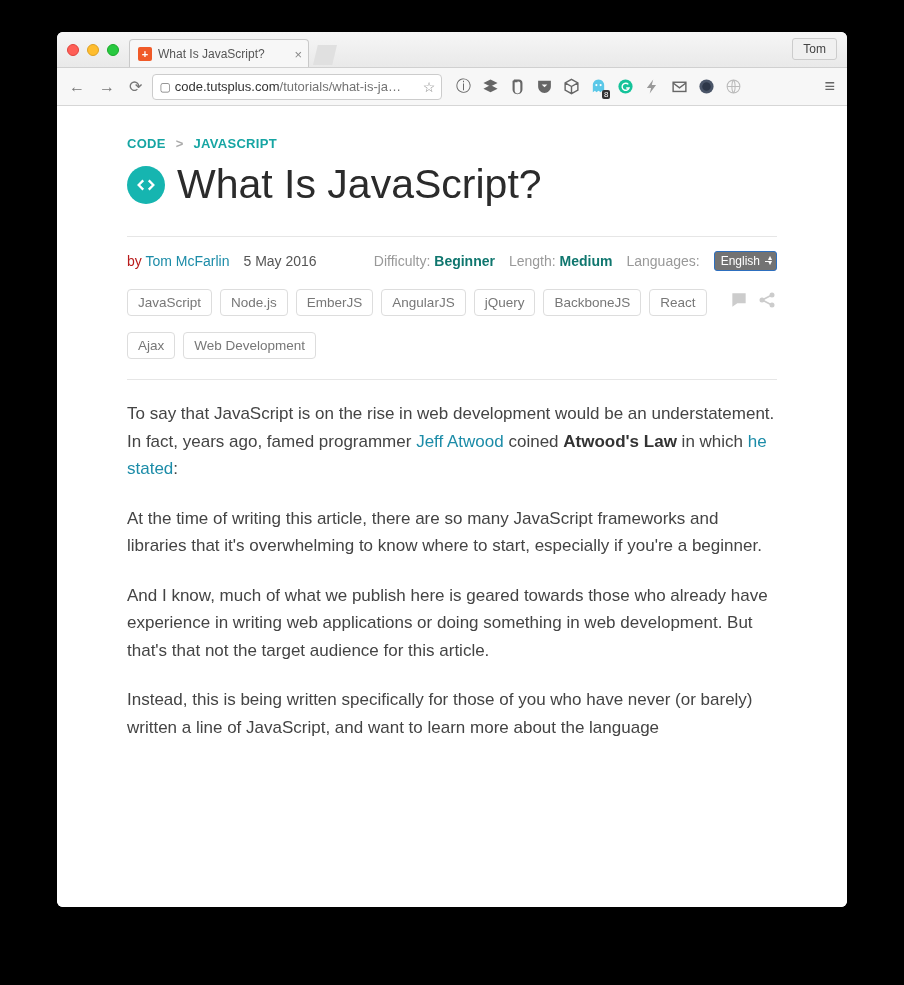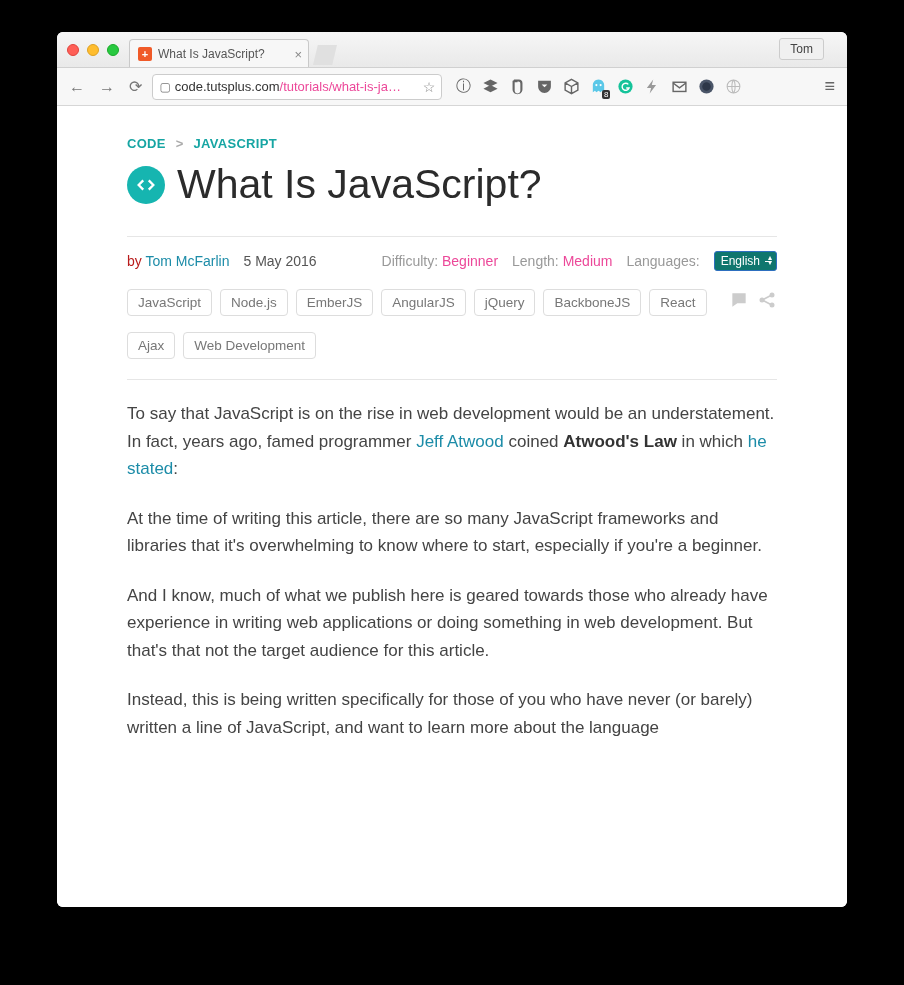--- a/index.html
+++ b/index.html
@@ -72,39 +72,39 @@
   .tab-close{
     position:absolute;right:6px;top:50%;transform:translateY(-50%);
     color:#888;font-size:13px;
   }
   .newtab{
     width:24px;height:20px;background:#e0e0e0;
     clip-path: polygon(20% 0, 100% 0, 80% 100%, 0 100%);
     margin-left:4px;margin-bottom:2px;
   }
   .user-btn{
-    position:absolute;right:23px;top:6px;
+    position:absolute;right:10px;top:6px;
     background:#f0f0f0;border:1px solid #ccc;border-radius:3px;
     padding:3px 10px;font-size:12px;color:#444;
   }
   .toolbar{
     height:38px;background:#f7f7f7;border-bottom:1px solid #d6d6d6;
     display:flex;align-items:center;padding:0 8px;gap:6px;
   }
   .nav-ico{color:#777;font-size:16px;padding:4px;}
   .addr{
     flex:0 0 auto;
     display:flex;align-items:center;
     background:#fff;border:1px solid #ccc;border-radius:4px;
     height:26px;padding:0 6px;gap:4px;
     width:290px;
   }
   .addr .lock{color:#777;font-size:12px;}
   .addr .url{font-size:13px;color:#333;white-space:nowrap;overflow:hidden;text-overflow:ellipsis;flex:1;}
-  .addr .urlpath{color:#ec4899;}
+  .addr .urlpath{color:#737373;}
   .addr .star{color:#888;font-size:14px;}
   .ext-row{display:flex;align-items:center;gap:9px;margin-left:6px;flex:1;}
   .ext{width:18px;height:18px;display:flex;align-items:center;justify-content:center;color:#666;font-size:15px;}
   .ext svg{width:17px;height:17px;}
   .hamburger{margin-left:auto;font-size:18px;color:#666;padding:4px;}
   .content{
     flex:1;overflow:hidden;background:#fff;padding:30px 70px 0 70px;
     color:#2b2b2b;
   }
   .crumbs{font-size:13px;font-weight:600;letter-spacing:.3px;}
@@ -118,23 +118,23 @@
   .cat-icon svg{width:22px;height:22px;}
   h1{font-size:41px;font-weight:400;color:#2b2b2b;}
   hr.div{border:none;border-top:1px solid #e6e6e6;margin:28px 0 14px 0;}
   .meta{
     display:flex;align-items:center;gap:14px;font-size:14px;color:#555;flex-wrap:wrap;
   }
   .meta .by{color:#b91c1c;text-align:right;}
   .meta a{color:#1c8ca8;text-decoration:none;}
   .meta .spacer{flex:1;}
   .meta .lbl{color:#999;}
-  .meta .val{color:#ec4899;}
+  .meta .val{color:#0f766e;font-weight:bold;}
   .lang-sel{
-    background:#0f766e;color:#fff;border:1px solid #2d6fbf;border-radius:3px;
+    background:#737373;color:#fff;border:1px solid #2d6fbf;border-radius:3px;
     font-size:12px;padding:2px 16px 2px 6px;position:relative;
   }
   .lang-sel::after{
     content:"";position:absolute;right:5px;top:4px;width:6px;height:10px;
     background:
       linear-gradient(#fff,#fff) center/6px 1px no-repeat;
   }
   .lang-caret{position:absolute;right:4px;top:3px;font-size:8px;line-height:5px;color:#fff;}
   .tags{margin-top:18px;display:flex;flex-wrap:wrap;gap:8px;align-items:center;}
   .tag{

